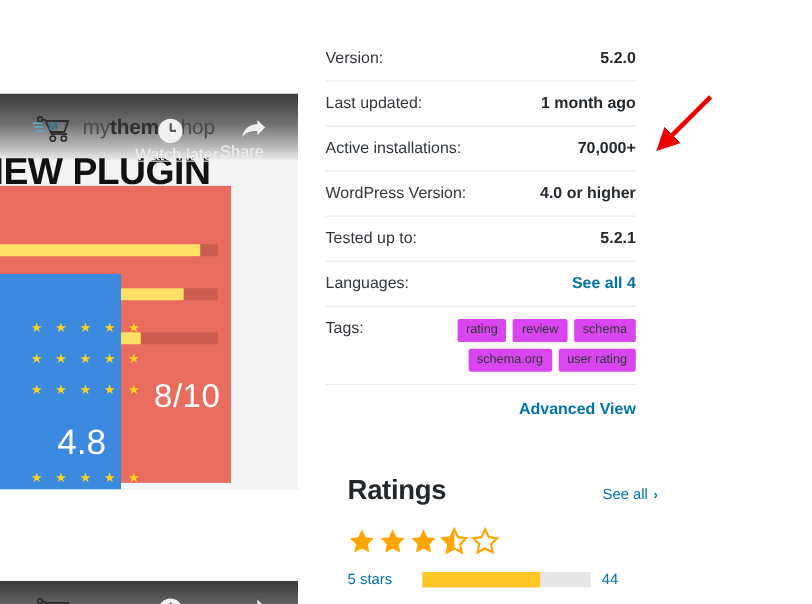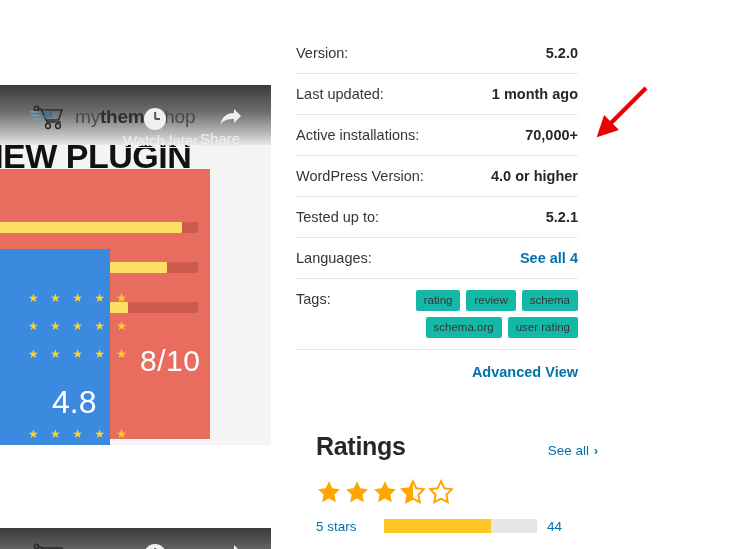--- a/index.html
+++ b/index.html
@@ -80,39 +80,39 @@
     min-height:40px; padding:11px 0 11px 0;
     border-bottom:1px solid #e8e8e8;
   }
   .meta-row:first-child { padding-top:44px; }
   .meta-label { font-size:14.5px; color:#32373c; white-space:nowrap; line-height:18px; }
   .meta-value { font-size:14.5px; color:#23282d; font-weight:700; text-align:right; line-height:18px; white-space:nowrap; }
   .meta-value.link { color:#0073aa; font-weight:700; cursor:pointer; }
 
   .tags-wrap { display:flex; flex-wrap:wrap; gap:6px; justify-content:flex-end; max-width:190px; }
   .tag {
-    background:#14b8a6; color:#32373c; font-size:11.5px;
+    background:#d946ef; color:#32373c; font-size:11.5px;
     padding:4px 8px; border-radius:2px; white-space:nowrap; cursor:pointer;
     line-height:13px;
   }
 
   .adv-row { display:flex; justify-content:flex-end; padding:14px 0 18px 0; }
   .adv-link { font-size:14.5px; font-weight:700; color:#0073aa; cursor:pointer;text-align:right; }
 
   
   .ratings { position:absolute; left:316px; top:432px; width:282px; }
   .ratings-head { display:flex; align-items:baseline; justify-content:space-between; }
   .ratings-title { font-size:25px; font-weight:700; color:#23282d; letter-spacing:-0.3px; }
   .see-all { font-size:13.5px; color:#0073aa; cursor:pointer; display:flex; align-items:center; gap:5px; }
   .chev { font-size:12px; font-weight:700; }
 
   .star-row { margin-top:18px; display:flex; gap:2px; }
   .star-row svg { display:block; }
 
-  .bar-row { margin-top:14px; display:flex; align-items:flex-start; gap:10px; }
+  .bar-row { margin-top:14px; display:flex; align-items:flex-end; gap:10px; }
   .bar-row-label { font-size:13.5px; color:#0073aa; width:58px; cursor:pointer; }
   .bar-row-track { width:153px; height:14px; background:#e6e6e6; position:relative; border-radius:0; }
   .bar-row-fill { position:absolute; left:0; top:0; height:100%; background:#ffc627; }
   .bar-row-count { font-size:13.5px; color:#0073aa; cursor:pointer; }
 
   
   .annot { position:absolute; left:0; top:0; width:738px; height:549px; pointer-events:none; z-index:50; }
 </style>
 </head>
 <body>

